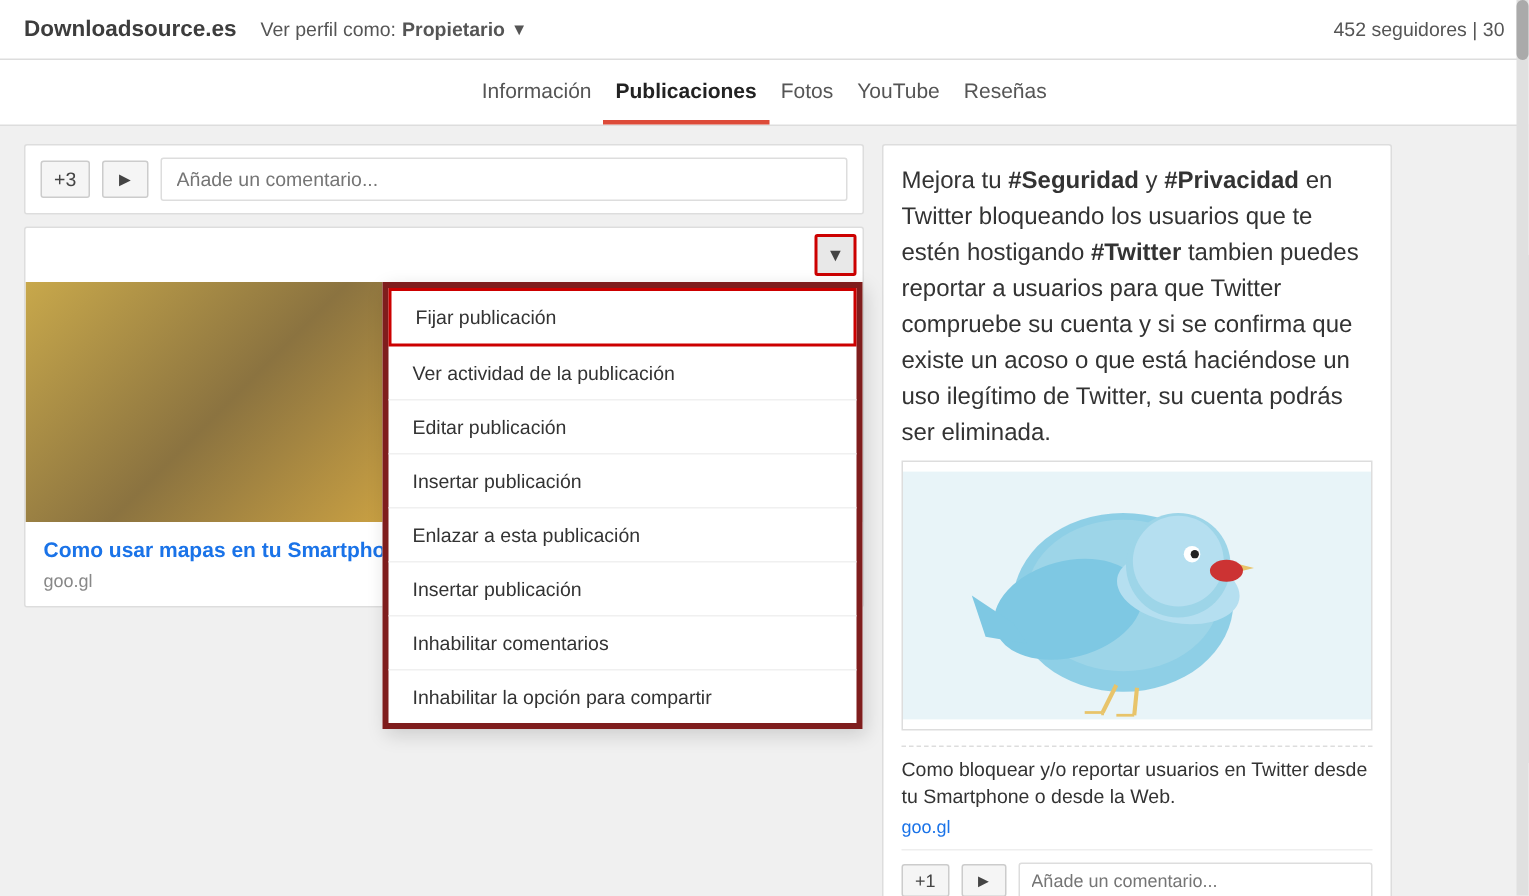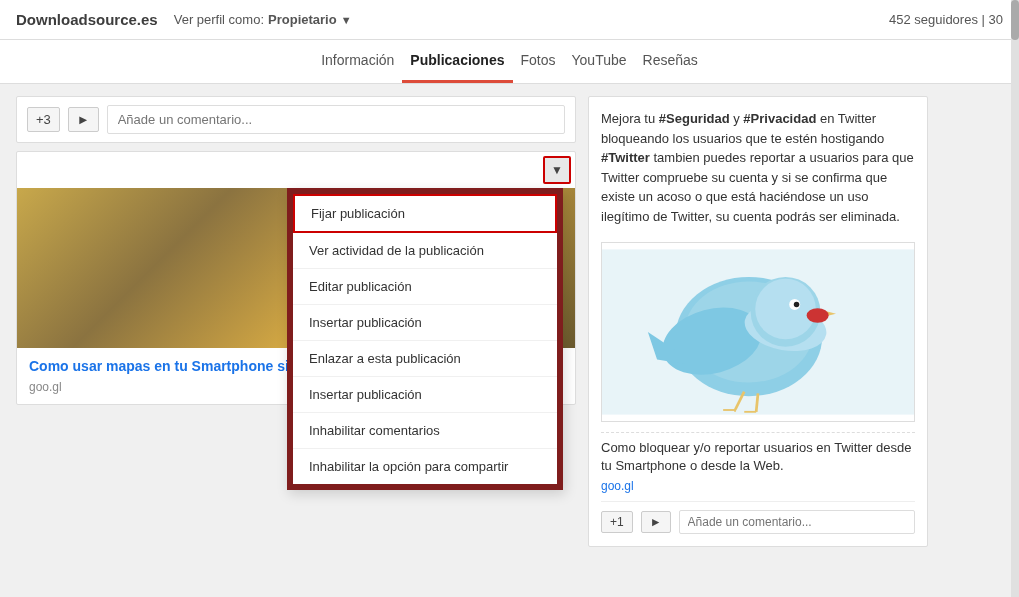--- a/index.html
+++ b/index.html
@@ -127,24 +127,24 @@
       justify-content: center;
       cursor: pointer;
       font-size: 12px;
       color: #444;
     }
 
     
     .dropdown-menu {
       position: absolute;
       top: 36px;
-      right: 12px;
-      width: 276px;
-      background: #fff;
-      border: 6px solid #7f1d1d;
+      right: 0;
+      width: 320px;
+      background: #fff;
+      border: 4px solid #7f1d1d;
       box-shadow: 2px 4px 12px rgba(0,0,0,0.15);
       z-index: 100;
     }
     .dropdown-item {
       padding: 10px 16px;
       font-size: 13px;
       color: #333;
       cursor: pointer;
       border-bottom: 1px solid #f0f0f0;
     }
@@ -190,24 +190,24 @@
       flex-shrink: 0;
     }
     .right-card {
       background: #fff;
       border: 1px solid #ddd;
       border-radius: 2px;
       padding: 12px;
       margin-bottom: 12px;
     }
     .right-card-text {
-      font-size: 13px;
+      font-size: 16px;
       color: #333;
       line-height: 1.5;
-      margin-bottom: 16px;
+      margin-bottom: 6px;
     }
     .right-card-text strong {
       font-weight: bold;
     }
     .twitter-image-box {
       width: 100%;
       height: 180px;
       border: 1px solid #ddd;
       overflow: hidden;
       margin-bottom: 10px;

